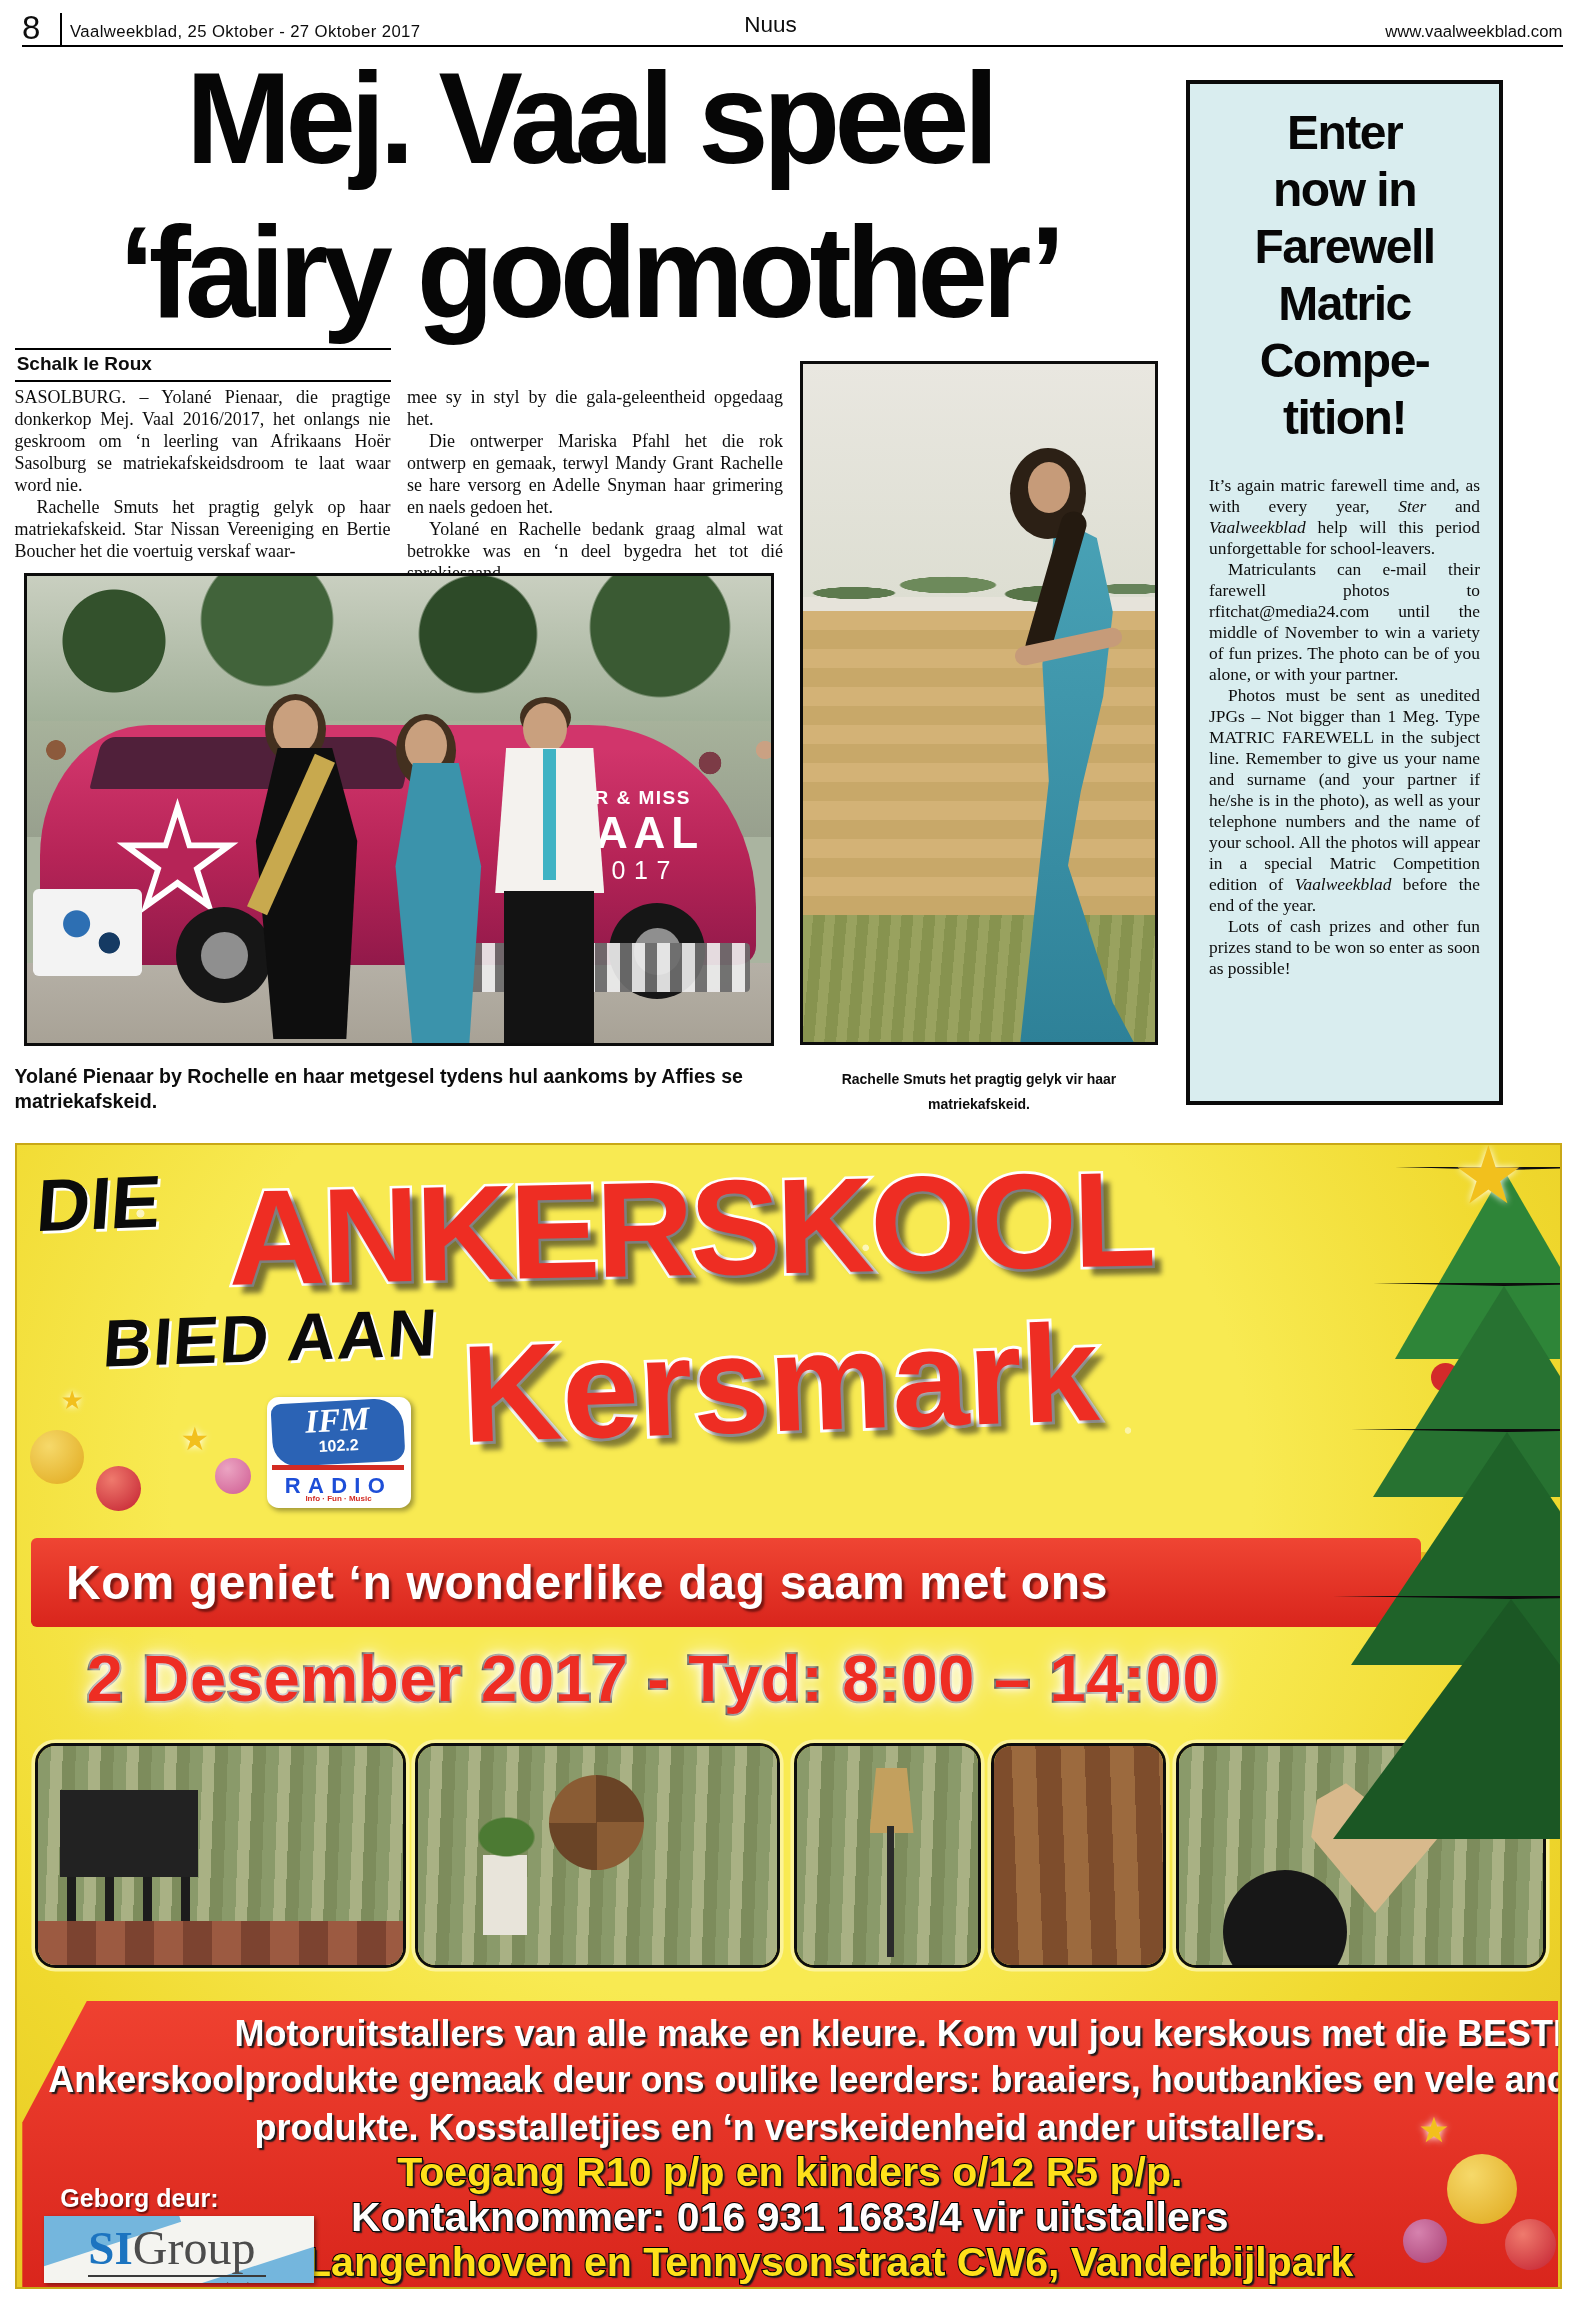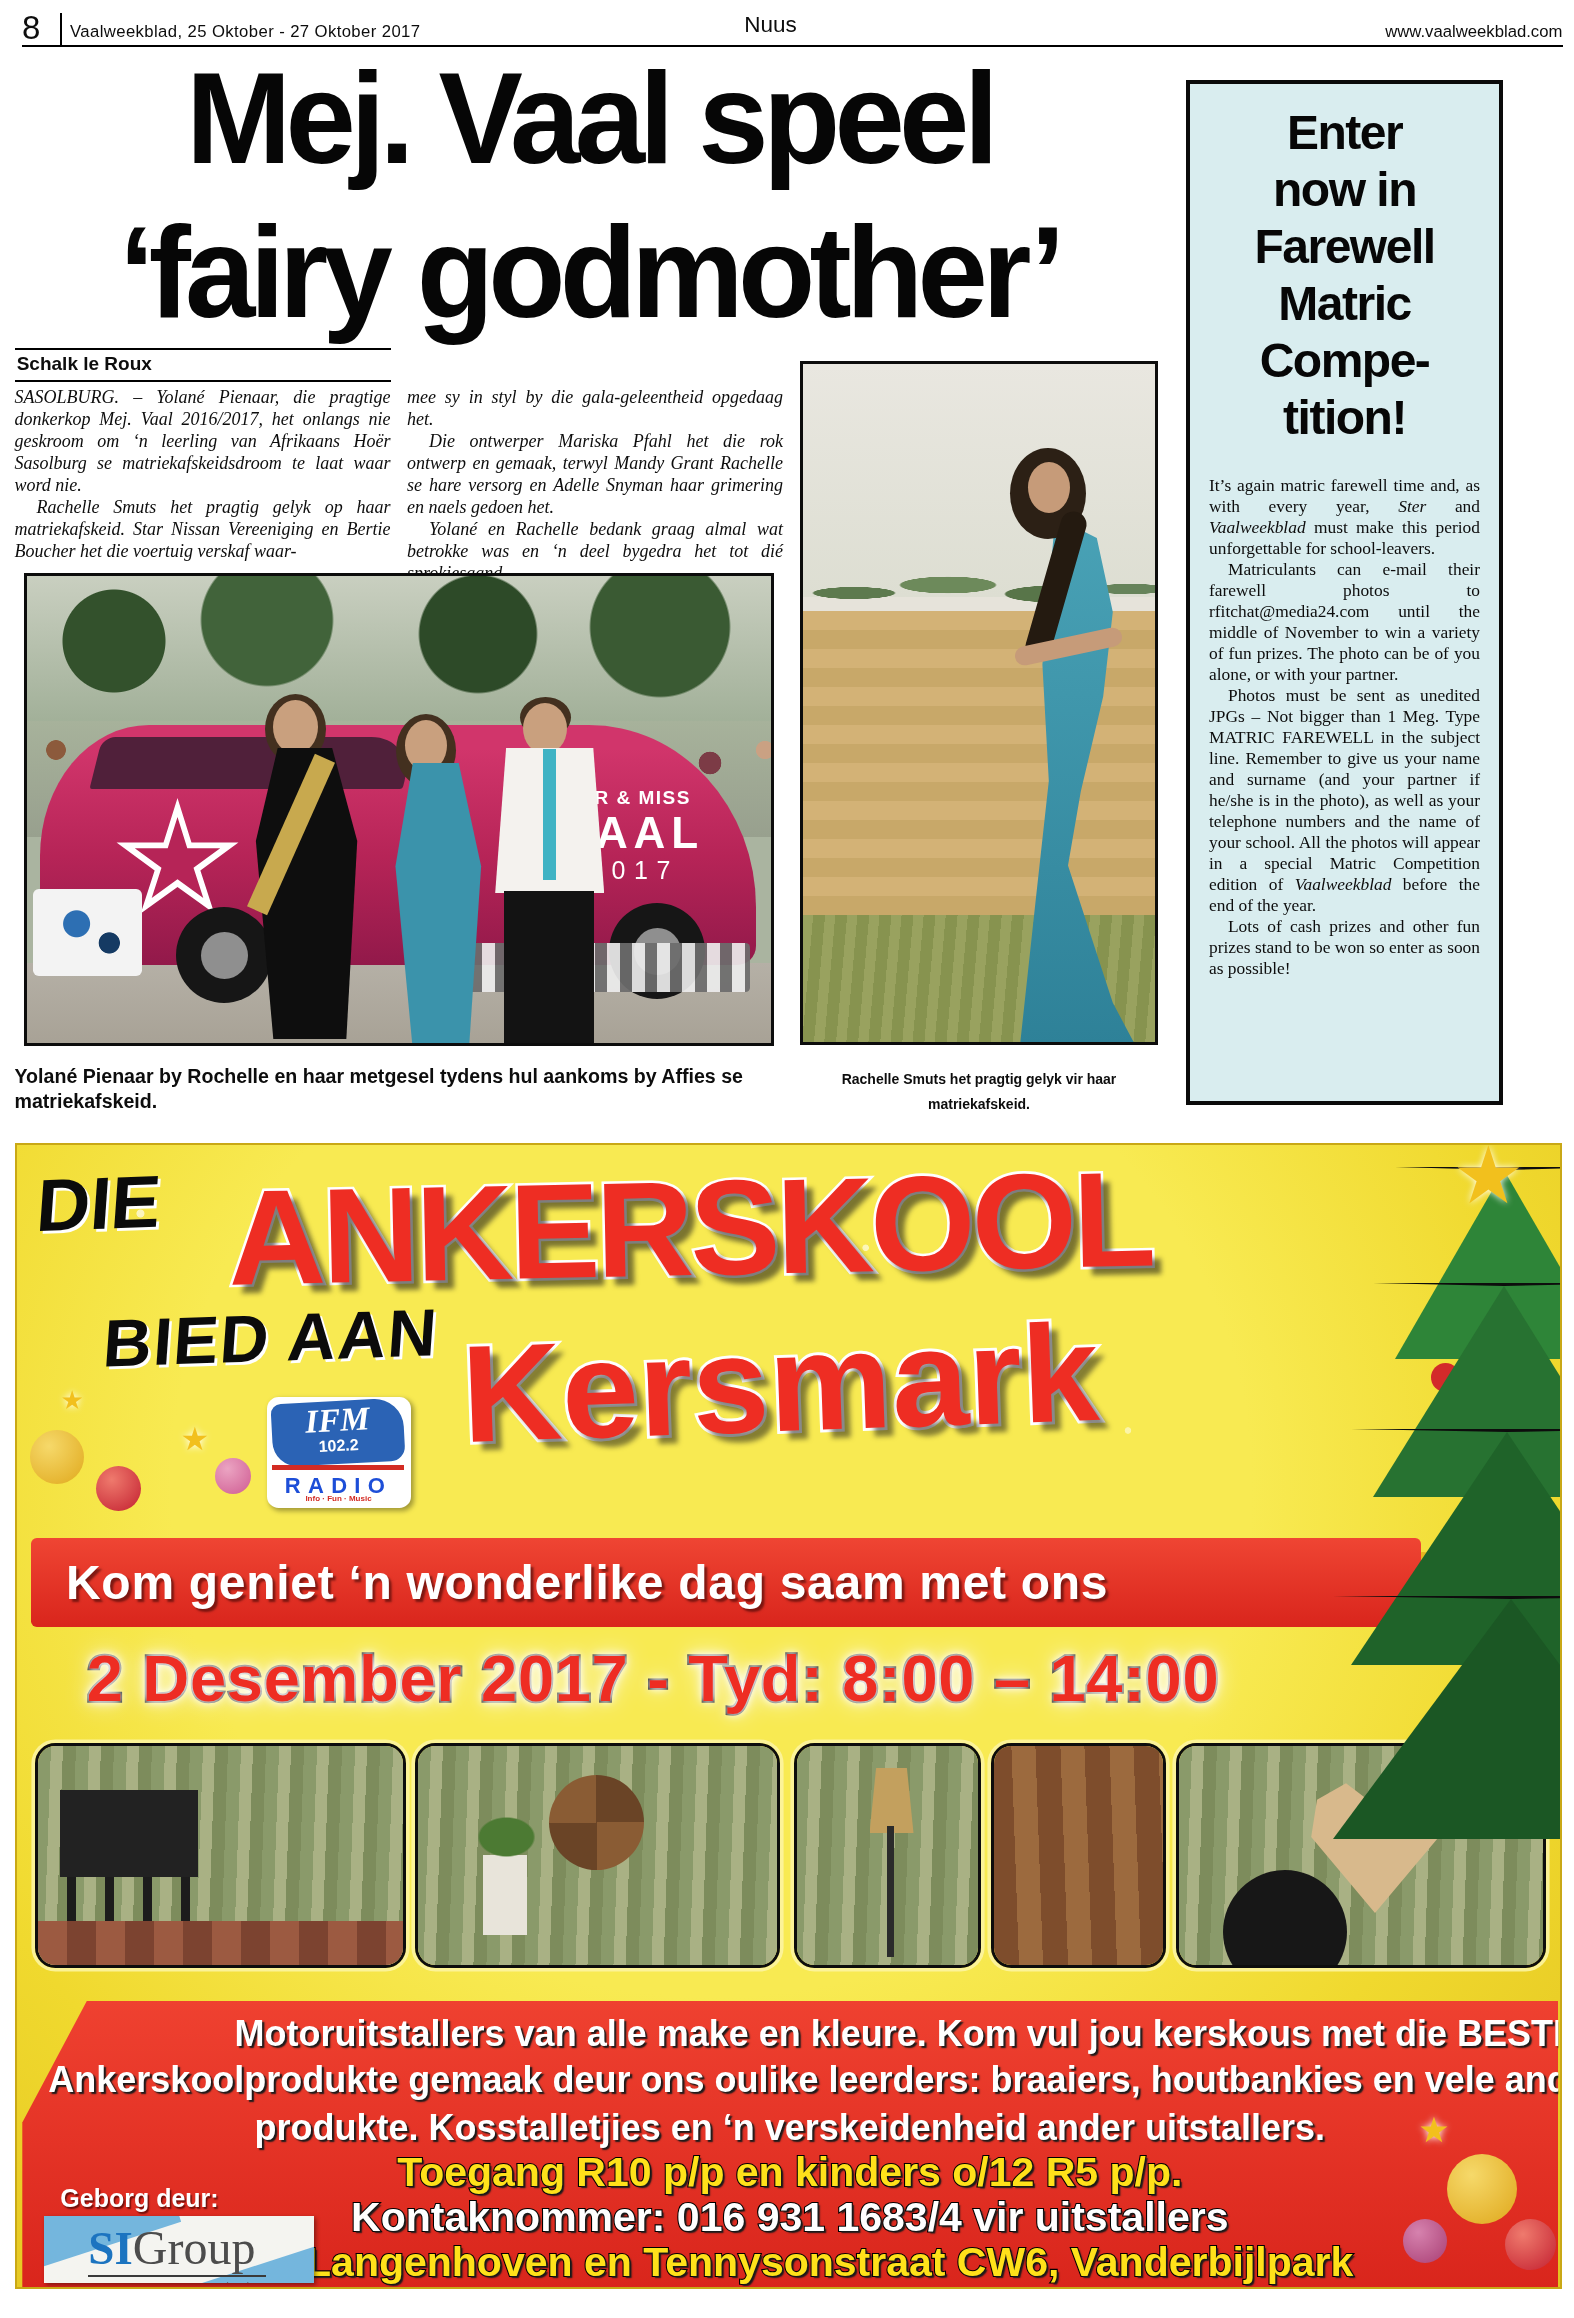--- a/index.html
+++ b/index.html
@@ -17,21 +17,21 @@
 
   
   .headline{left:3.6px;top:41px;width:1171px;text-align:center;font-weight:700;
             font-size:129px;line-height:154px;letter-spacing:-5.8px;color:#060606;
             transform:scaleX(.98);transform-origin:center;}
 
   
   .byline{left:14.5px;top:348px;width:376px;border-top:2.2px solid #000;border-bottom:2.2px solid #000;
           font-size:19px;font-weight:700;padding:2.9px 0 5.1px 2.2px;box-sizing:border-box;}
   .col{top:386px;width:376px;font-family:"Liberation Serif",serif;font-size:18px;
-       line-height:22px;text-align:justify;font-style:italic;}
+       line-height:22px;text-align:justify;}
   .col p{margin:0;}
   .col p.ind{text-indent:22px;}
   #col1{left:14.5px;} #col2{left:407px;}
 
   
   .photoA{left:24px;top:573px;width:750px;height:473px;border:3.6px solid #0c0c0c;
           box-sizing:border-box;overflow:hidden;background:#aab4a0;}
   .pa-sky{left:0;top:0;width:100%;height:156px;
      background:
        radial-gradient(circle at 87px 65px, #33512c 0 51px, transparent 52px),
@@ -291,21 +291,21 @@
   <div class="abs sidebox">
     <div class="side-title">
       <div>Enter</div>
       <div>now in</div>
       <div>Farewell</div>
       <div>Matric</div>
       <div>Compe-</div>
       <div>tition!</div>
     </div>
     <div class="side-body">
-      <p><span>It’s again matric farewell time and, as with every year, </span><em>Ster</em><span> and </span><em>Vaalweekblad</em><span> must make this period unforgettable for school-leavers.</span></p>
+      <p><span>It’s again matric farewell time and, as with every year, </span><em>Ster</em><span> and </span><em>Vaalweekblad</em><span> help will this period unforgettable for school-leavers.</span></p>
       <p class="ind">Matriculants can e-mail their farewell photos to rfitchat@media24.com until the middle of November to win a variety of fun prizes. The photo can be of you alone, or with your partner.</p>
       <p class="ind"><span>Photos must be sent as unedited JPGs – Not bigger than 1 Meg. Type MATRIC FAREWELL in the subject line. Remember to give us your name and surname (and your partner if he/she is in the photo), as well as your telephone numbers and the name of your school. All the photos will appear in a special Matric Competition edition of </span><em>Vaalweekblad</em><span> before the end of the year.</span></p>
       <p class="ind">Lots of cash prizes and other fun prizes stand to be won so enter as soon as possible!</p>
     </div>
   </div>
 
   <div class="abs ad">
 
     <div class="tree-layer" style="left:1378px;top:22px;border-left:109px solid transparent;border-right:109px solid transparent;border-bottom:189px solid #2e8538;"></div>
     <div class="tree-layer" style="left:1356px;top:138px;border-left:131px solid transparent;border-right:131px solid transparent;border-bottom:211px solid #277231;"></div>

